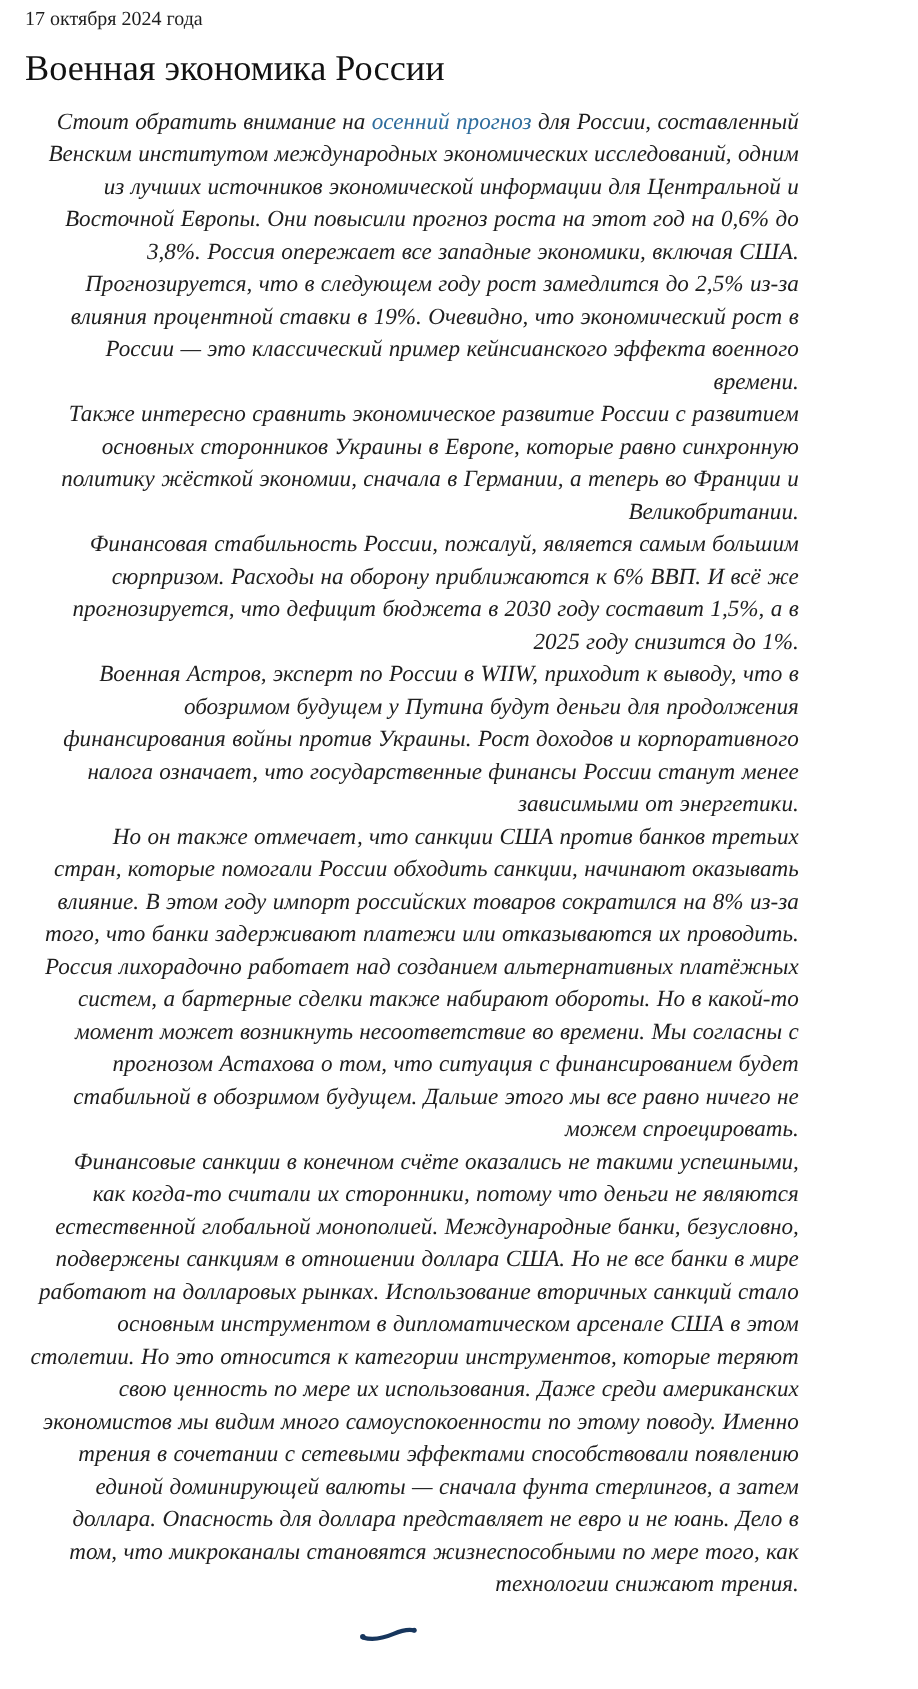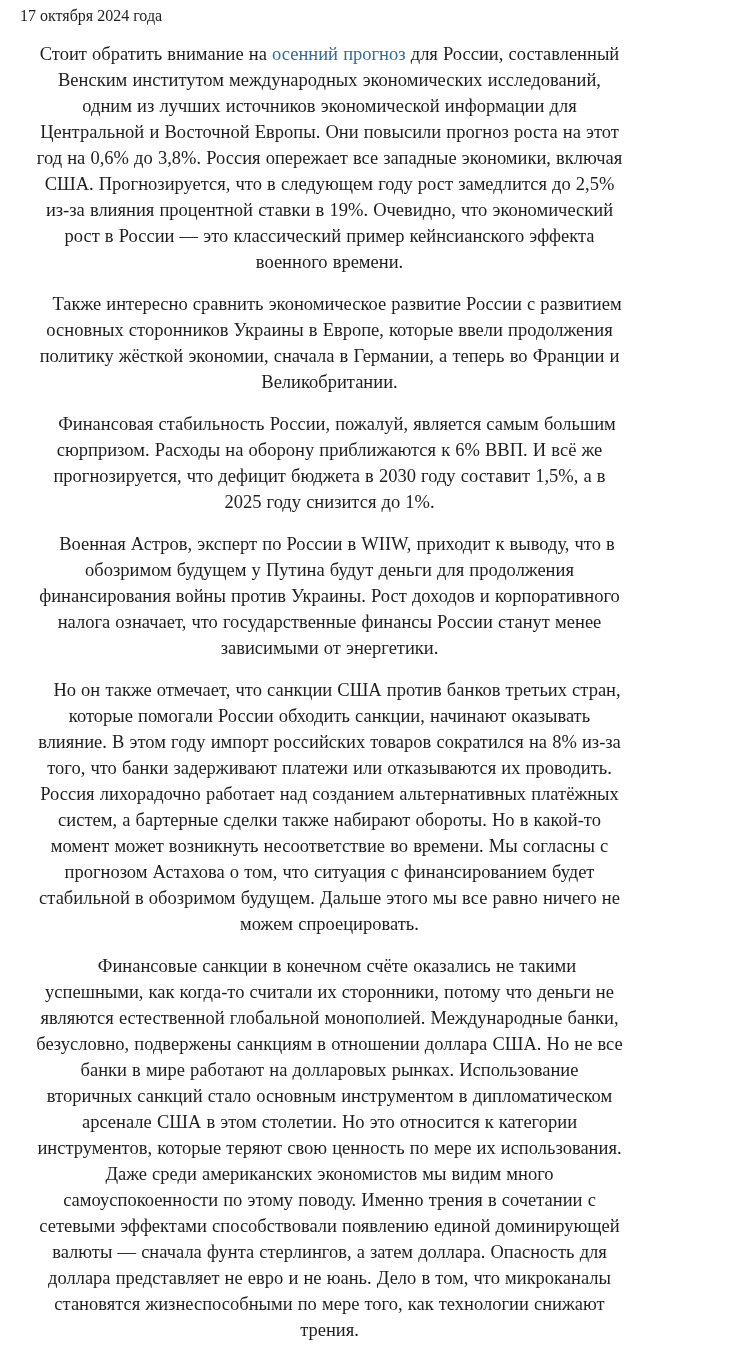--- a/index.html
+++ b/index.html
@@ -26,25 +26,26 @@
   }
   .article-title {
     font-size: 29px;
     line-height: 34px;
     font-weight: 400;
     margin: 13px 0 13px 0;
     color: #111111;
     letter-spacing: 0;
   }
   .article-body p {
-    margin: 16px;
+    margin: 0;
     font-size: 18.5px;
     line-height: 26px;
-    text-align: center;
+    text-align: right;
     word-spacing: 0.5px;
+    font-style: italic;
   }
   .article-body p.indented {
     text-indent: 15px;
   }
   .article-body a.inline-link {
     color: var(--link, #2e6d9d);
     text-decoration: none;
     cursor: pointer;
   }
   .end-flourish {
@@ -59,26 +60,27 @@
     height: 17px;
   }
 </style>
 </head>
 <body>
 
 <div class="page">
 
   <div class="publish-date">17 октября 2024 года</div>
 
+  <h1 class="article-title">Военная экономика России</h1>
 
   <div class="article-body">
 
     <p><span>Стоит обратить внимание на </span><a class="inline-link">осенний прогноз</a><span> для России, составленный Венским институтом международных экономических исследований, одним из лучших источников экономической информации для Центральной и Восточной Европы. Они повысили прогноз роста на этот год на 0,6% до 3,8%. Россия опережает все западные экономики, включая США. Прогнозируется, что в следующем году рост замедлится до 2,5% из-за влияния процентной ставки в 19%. Очевидно, что экономический рост в России — это классический пример кейнсианского эффекта военного времени.</span></p>
 
-    <p class="indented">Также интересно сравнить экономическое развитие России с развитием основных сторонников Украины в Европе, которые ввели продолжения политику жёсткой экономии, сначала в Германии, а теперь во Франции и Великобритании.</p>
+    <p class="indented">Также интересно сравнить экономическое развитие России с развитием основных сторонников Украины в Европе, которые равно синхронную политику жёсткой экономии, сначала в Германии, а теперь во Франции и Великобритании.</p>
 
     <p class="indented">Финансовая стабильность России, пожалуй, является самым большим сюрпризом. Расходы на оборону приближаются к 6% ВВП. И всё же прогнозируется, что дефицит бюджета в 2030 году составит 1,5%, а в 2025 году снизится до 1%.</p>
 
     <p class="indented">Военная Астров, эксперт по России в WIIW, приходит к выводу, что в обозримом будущем у Путина будут деньги для продолжения финансирования войны против Украины. Рост доходов и корпоративного налога означает, что государственные финансы России станут менее зависимыми от энергетики.</p>
 
     <p class="indented">Но он также отмечает, что санкции США против банков третьих стран, которые помогали России обходить санкции, начинают оказывать влияние. В этом году импорт российских товаров сократился на 8% из-за того, что банки задерживают платежи или отказываются их проводить. Россия лихорадочно работает над созданием альтернативных платёжных систем, а бартерные сделки также набирают обороты. Но в какой-то момент может возникнуть несоответствие во времени. Мы согласны с прогнозом Астахова о том, что ситуация с финансированием будет стабильной в обозримом будущем. Дальше этого мы все равно ничего не можем спроецировать.</p>
 
     <p class="indented">Финансовые санкции в конечном счёте оказались не такими успешными, как когда-то считали их сторонники, потому что деньги не являются естественной глобальной монополией. Международные банки, безусловно, подвержены санкциям в отношении доллара США. Но не все банки в мире работают на долларовых рынках. Использование вторичных санкций стало основным инструментом в дипломатическом арсенале США в этом столетии. Но это относится к категории инструментов, которые теряют свою ценность по мере их использования. Даже среди американских экономистов мы видим много самоуспокоенности по этому поводу. Именно трения в сочетании с сетевыми эффектами способствовали появлению единой доминирующей валюты — сначала фунта стерлингов, а затем доллара. Опасность для доллара представляет не евро и не юань. Дело в том, что микроканалы становятся жизнеспособными по мере того, как технологии снижают трения.</p>
 
   </div>

